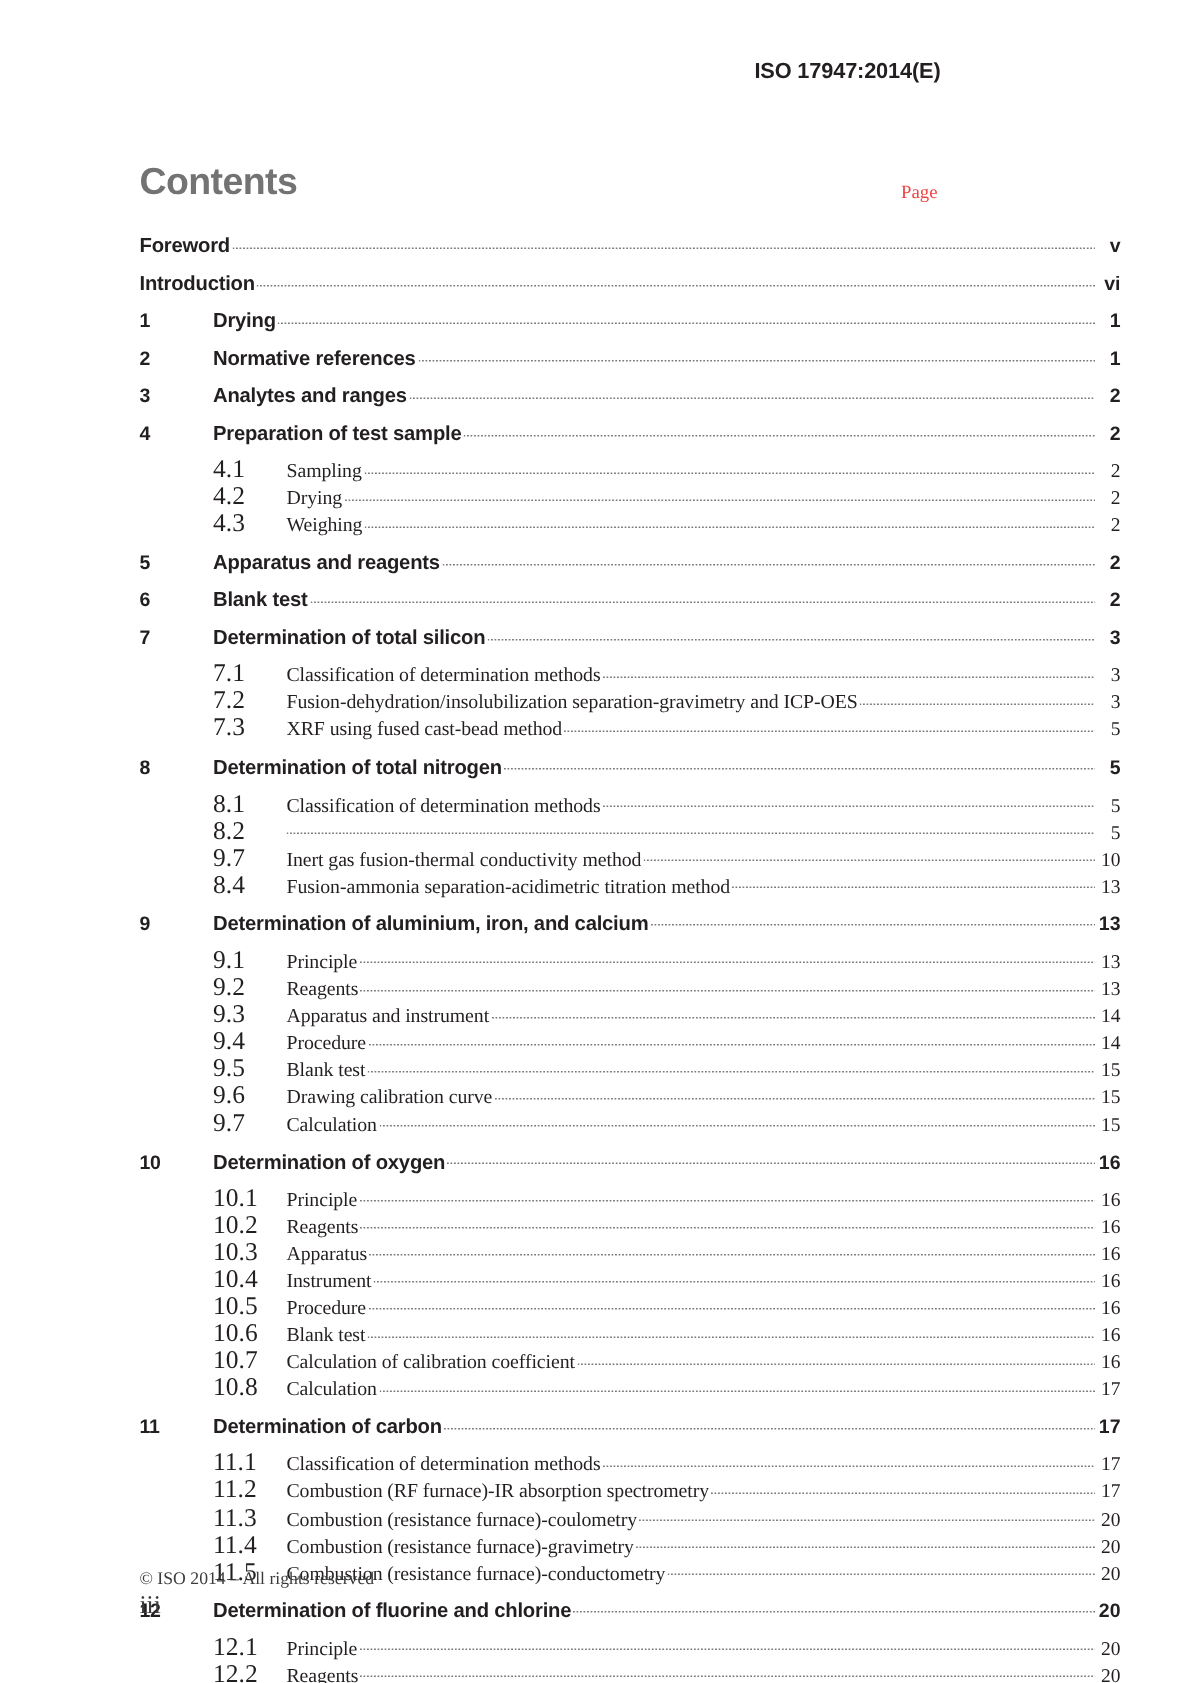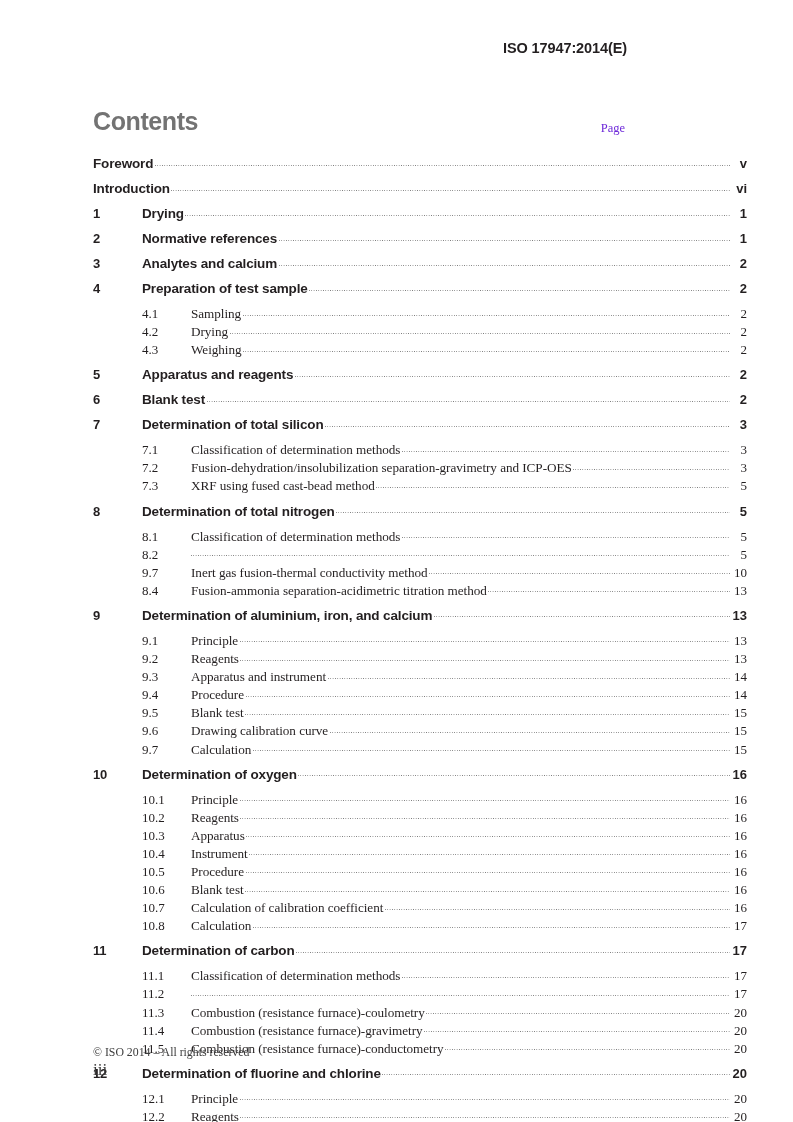--- a/index.html
+++ b/index.html
@@ -55,21 +55,21 @@
     font-size: 25px;
     letter-spacing: -0.4px;
     line-height: 1.05;
     color: #737373;
   }
   .page-label {
     position: absolute;
     right: 2px;
     top: 13px;
     font-size: 12.5px;
-    color: #6d28d9;
+    color: #ef4444;
     font-family: "Liberation Serif", "DejaVu Serif", serif;
   }
 
   
   .toc {
     position: absolute;
     top: 152px;
     left: 93px;
     width: 654px;
   }
@@ -99,21 +99,21 @@
     font-weight: bold;
     font-size: 13px;
     letter-spacing: -0.2px;
   }
   .lvl2 > .num {
     width: 49px;
     padding-left: 49px;
     box-sizing: content-box;
     font-family: "Liberation Serif", "DejaVu Serif", serif;
     font-weight: normal;
-    font-size: 13px;
+    font-size: 17px;
   }
 
   .label {
     flex: 0 0 auto;
     padding-right: 1.5px;
   }
   .lvl-front > .label {
     font-family: "Liberation Sans", "DejaVu Sans", sans-serif;
     font-weight: bold;
     font-size: 13.5px;
@@ -218,21 +218,21 @@
         <span class="pgnum">1</span>
       </div>
       <div class="toc-entry lvl1">
         <span class="num">2</span>
         <span class="label">Normative references</span>
         <span class="leader"></span>
         <span class="pgnum">1</span>
       </div>
       <div class="toc-entry lvl1">
         <span class="num">3</span>
-        <span class="label">Analytes and calcium</span>
+        <span class="label">Analytes and ranges</span>
         <span class="leader"></span>
         <span class="pgnum">2</span>
       </div>
       <div class="toc-entry lvl1">
         <span class="num">4</span>
         <span class="label">Preparation of test sample</span>
         <span class="leader"></span>
         <span class="pgnum">2</span>
       </div>
       <div class="toc-entry lvl2">
@@ -427,20 +427,21 @@
         <span class="pgnum">17</span>
       </div>
       <div class="toc-entry lvl2">
         <span class="num">11.1</span>
         <span class="label">Classification of determination methods</span>
         <span class="leader"></span>
         <span class="pgnum">17</span>
       </div>
       <div class="toc-entry lvl2">
         <span class="num">11.2</span>
+        <span class="label">Combustion (RF furnace)-IR absorption spectrometry</span>
         <span class="leader"></span>
         <span class="pgnum">17</span>
       </div>
       <div class="toc-entry lvl2">
         <span class="num">11.3</span>
         <span class="label">Combustion (resistance furnace)-coulometry</span>
         <span class="leader"></span>
         <span class="pgnum">20</span>
       </div>
       <div class="toc-entry lvl2">

